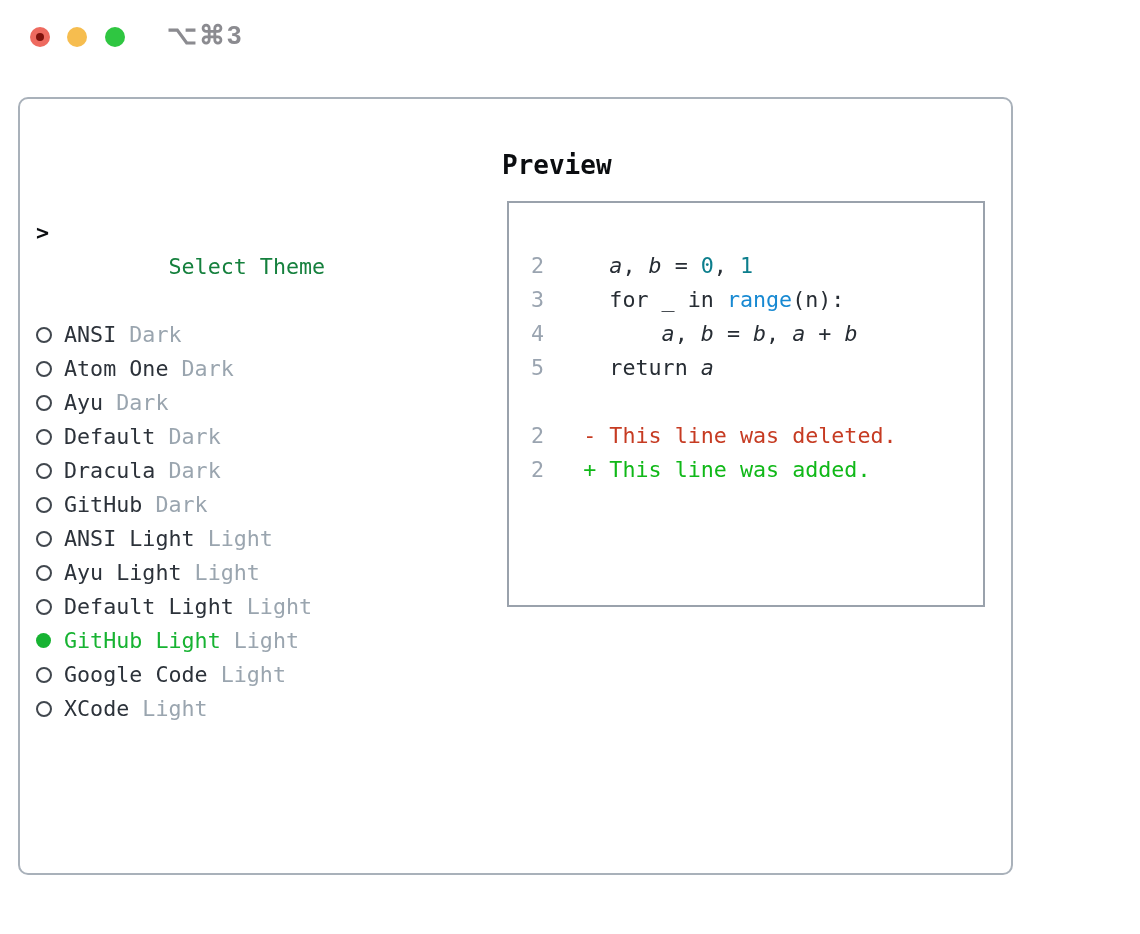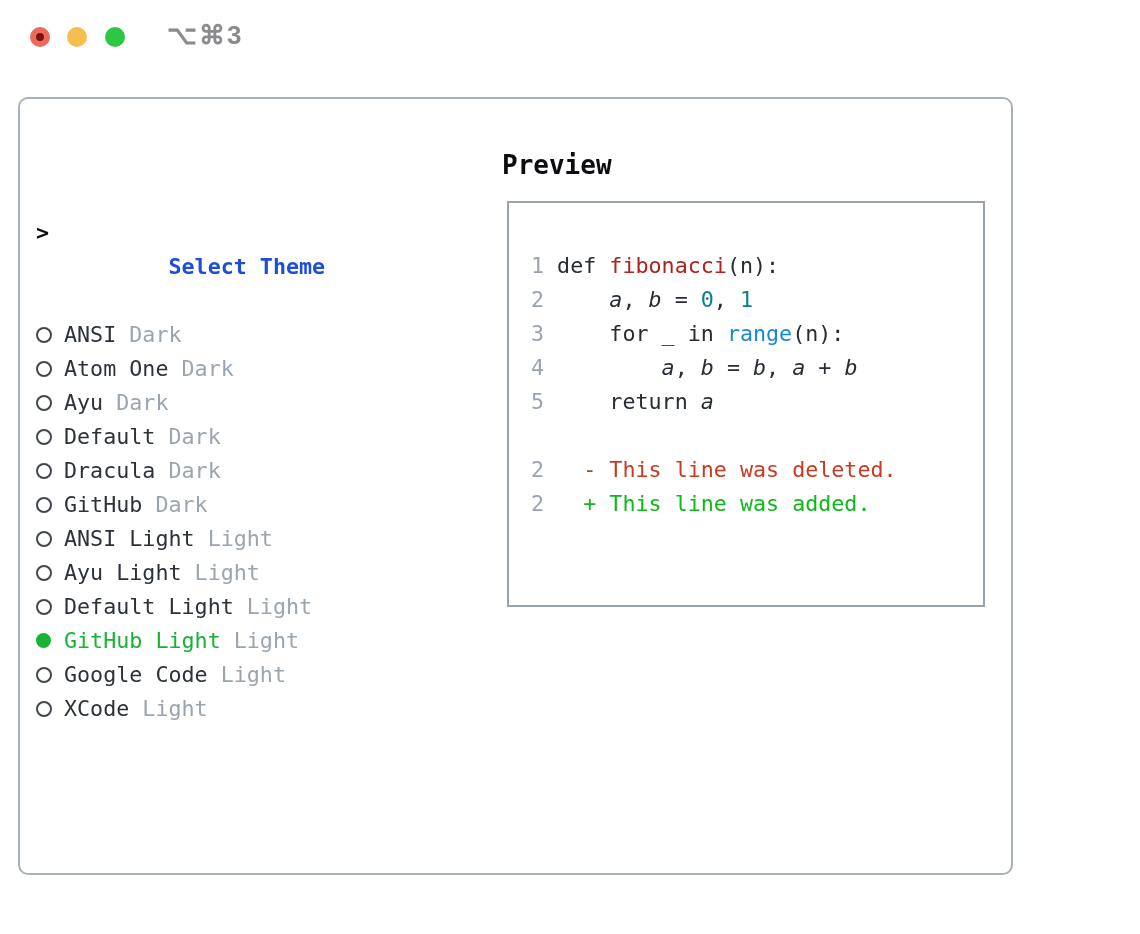--- a/index.html
+++ b/index.html
@@ -31,21 +31,21 @@
   
   .picker{
     position:absolute;left:16px;top:49px;
     font-size:21.7px;line-height:34px;white-space:pre;color:#2c323a;
   }
   .row{position:relative;height:34px;padding-left:28px;}
   .marker{position:absolute;left:0;top:0;width:28px;height:34px;}
   .marker .ring{display:block;width:12px;height:12px;border:2px solid #41474e;border-radius:50%;margin-top:9px;}
   .marker .dotfill{display:block;width:15px;height:15px;border-radius:50%;background:#17b332;margin-top:9px;}
   .marker.cursor{font-weight:bold;color:#0b0d10;}
-  .hdr{font-weight:bold;color:#1d4ed8;}
+  .hdr{font-weight:normal;color:#15803d;}
   .tag{color:#9aa5af;}
   .sel{color:#17b332;}
   .spacer{height:34px;}
 
   
   .preview-title{
     position:absolute;left:482px;top:49px;height:34px;line-height:34px;
     font-size:26px;font-weight:bold;color:#0b0d10;white-space:pre;
   }
   .codebox{
@@ -90,21 +90,20 @@
         
       </div>
       
       
       
       
     </div>
 
     <div class="preview-title">Preview</div>
     <div class="codebox" id="code-root">
-        <div class="code-line"><span class="ln">1</span><span class="pl"> def </span><span class="fn">fibonacci</span><span class="pl">(n):</span></div>
         <div class="code-line"><span class="ln">2</span><span class="pl">     </span><span class="vr">a</span><span class="pl">, </span><span class="vr">b</span><span class="pl"> = </span><span class="nm">0</span><span class="pl">, </span><span class="nm">1</span></div>
         <div class="code-line"><span class="ln">3</span><span class="pl">     for _ in </span><span class="kw">range</span><span class="pl">(n):</span></div>
         <div class="code-line"><span class="ln">4</span><span class="pl">         </span><span class="vr">a</span><span class="pl">, </span><span class="vr">b</span><span class="pl"> = </span><span class="vr">b</span><span class="pl">, </span><span class="vr">a</span><span class="pl"> + </span><span class="vr">b</span></div>
         <div class="code-line"><span class="ln">5</span><span class="pl">     return </span><span class="vr">a</span></div>
         <div class="code-line"></div>
         <div class="code-line"><span class="ln">2</span><span class="pl">   </span><span class="dl">- This line was deleted.</span></div>
         <div class="code-line"><span class="ln">2</span><span class="pl">   </span><span class="ad">+ This line was added.</span></div>
       </div>
 
   </div>

